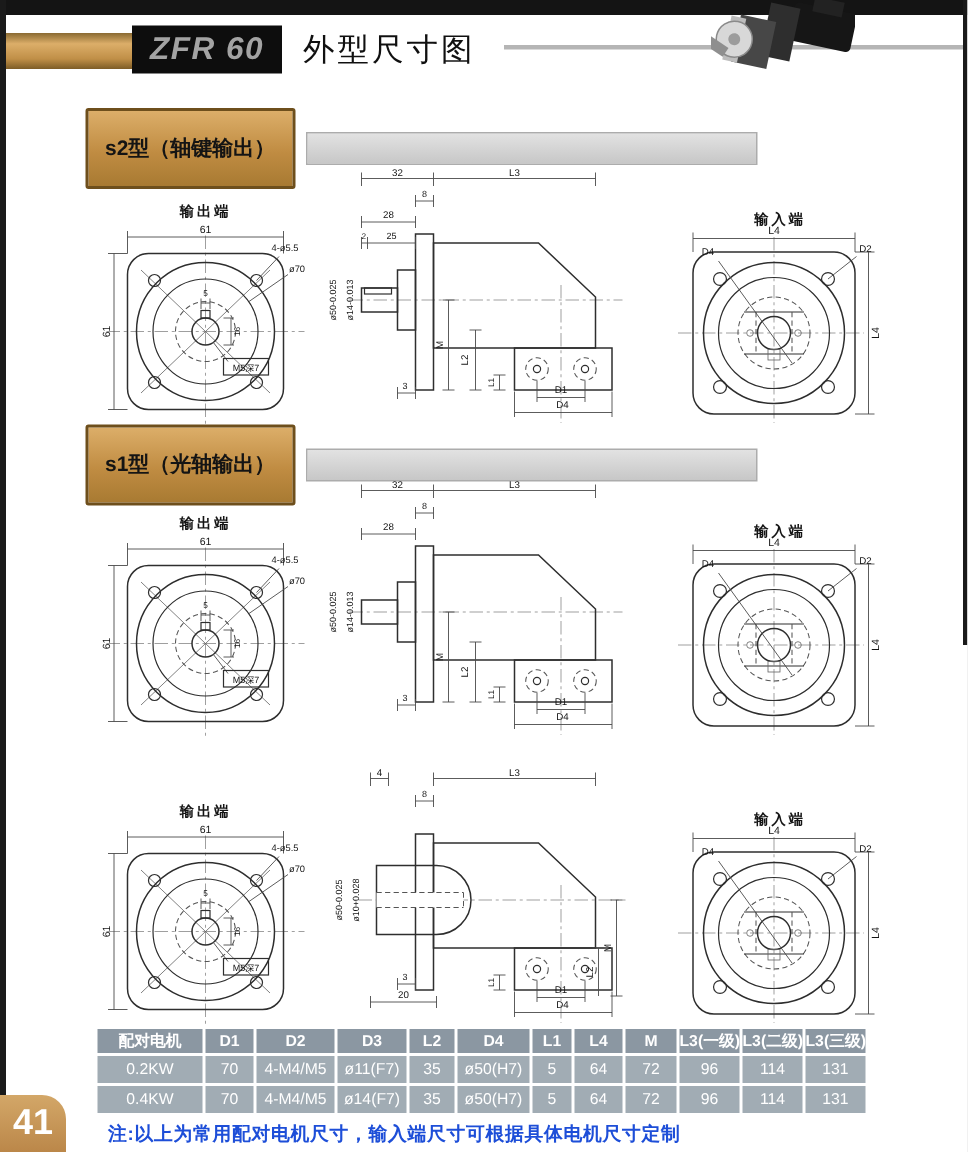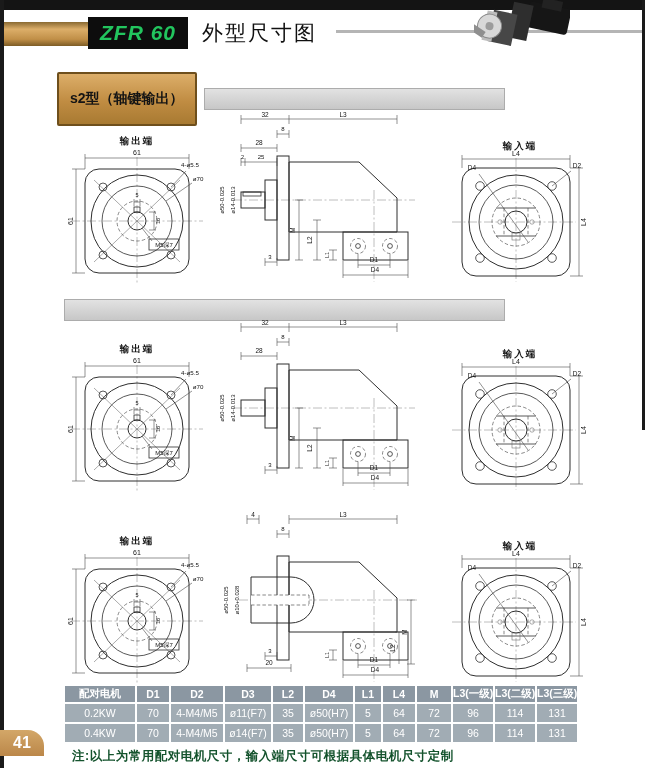--- a/index.html
+++ b/index.html
@@ -6,21 +6,21 @@
   #page{position:relative;width:645px;height:768px;background:#ffffff;overflow:hidden;
         font-family:"Liberation Sans","DejaVu Sans",sans-serif}
   .abs{position:absolute}
   
   #top-bar{left:0;top:0;width:645px;height:10px;background:#141414}
   #left-strip{left:0;top:0;width:4px;height:768px;background:#1a1a1a}
   #right-strip{left:642px;top:0;width:3px;height:430px;background:#1a1a1a}
   
   #gold-bar{left:4px;top:22px;width:96px;height:24px;
     background:linear-gradient(180deg,#8a6a32 0%,#dcae69 30%,#c08f47 72%,#7d5c26 100%)}
-  #model-box{left:88px;top:17px;height:32px;background:#0d0d0d;color:#22c55e;
+  #model-box{left:88px;top:17px;height:32px;background:#0d0d0d;color:#a3a3a3;
     padding:0 12px;display:flex;align-items:center;font-weight:bold;font-style:italic;
     font-size:21px;letter-spacing:1px}
   #page-title{left:202px;top:17px;height:32px;display:flex;align-items:center;
     font-weight:normal;font-size:21px;color:#101010;letter-spacing:2px}
   #header-rule{left:336px;top:30px;width:306px;height:3px;background:#b5b5b5}
   
   .banner{left:57px;width:448px;height:28px;display:flex;align-items:center}
   .banner-box{background:linear-gradient(180deg,#dcae69 0%,#c08c42 55%,#a87a32 100%);
     border:2px solid #6e4f1c;border-radius:2px;padding:16px 11px;font-weight:bold;
     font-size:14px;color:#141414;white-space:nowrap}
@@ -36,24 +36,24 @@
   .dash{stroke:#555;stroke-width:.7;fill:none;stroke-dasharray:3.5 2.2}
   svg text{fill:#141414;text-anchor:middle;font-family:"Liberation Sans","DejaVu Sans",sans-serif}
   .vt{font-size:9.5px;letter-spacing:2px;font-weight:bold}
   
   #dim-table{left:63px;top:684px;width:477px;border-collapse:separate;border-spacing:2px;
     background:#fff;table-layout:fixed}
   #dim-table th{background:#8b97a2;color:#fff;font-size:10.5px;font-weight:bold;
     padding:1px 0;text-align:center;white-space:nowrap}
   #dim-table td{background:#a1acb4;color:#fff;font-size:10.5px;font-weight:normal;
     padding:3px 0;text-align:center;white-space:nowrap}
-  #note{left:72px;top:748px;font-size:12.5px;font-weight:bold;color:#14532d;letter-spacing:.5px}
-  #page-num{left:0;top:730px;width:44px;height:26px;border-radius:0 16px 0 0;
+  #note{left:72px;top:748px;font-size:12.5px;font-weight:bold;color:#1d4ed8;letter-spacing:.5px}
+  #page-num{left:0;top:730px;width:44px;height:38px;border-radius:0 16px 0 0;
     background:linear-gradient(180deg,#d3a768,#bb8749);display:flex;align-items:center;
-    justify-content:center;color:#fff;font-size:16px;font-weight:bold}
+    justify-content:center;color:#fff;font-size:24px;font-weight:bold}
 </style>
 </head>
 <body>
 
 <div id="page">
 
   <svg width="0" height="0" style="position:absolute">
     <defs>
       <pattern id="hatch" width="5" height="5" patternUnits="userSpaceOnUse" patternTransform="rotate(45)">
         <line x1="0" y1="0" x2="0" y2="5" stroke="#555" stroke-width="0.8"></line>
@@ -178,20 +178,21 @@
     <text x="86" y="18" font-size="7">L4</text>
     <path class="dim-l" d="M140,30 H153 M140,138 H153 M149,30 V138"></path>
     <text x="156" y="84" font-size="7" transform="rotate(-90 156 84)">L4</text>
     <path class="dim-l" d="M122,48 L141,33"></path>
     <text x="147" y="30" font-size="6.5">D2</text>
     <path class="dim-l" d="M49,36 L98,104"></path>
     <text x="42" y="32" font-size="6.5">D4</text>
   </svg>
 
   <div class="abs banner" style="top:296px">
+    <div class="banner-box">s1型（光轴输出）</div>
     <div class="banner-bar"></div>
   </div>
 
   <svg class="drawing" style="left:57px;top:341px" width="160" height="156" viewBox="0 0 160 156">
     <text class="vt" x="80" y="11">输出端</text>
     <path class="cl" d="M14,88 H146 M80,24 V152"></path>
     <rect class="ln" x="28" y="36" width="104" height="104" rx="14"></rect>
     <path class="thin" d="M37,47 L123,129 M123,47 L37,129"></path>
     <circle class="ln2" cx="46" cy="54" r="4"></circle>
       <circle class="ln2" cx="114" cy="54" r="4"></circle>

